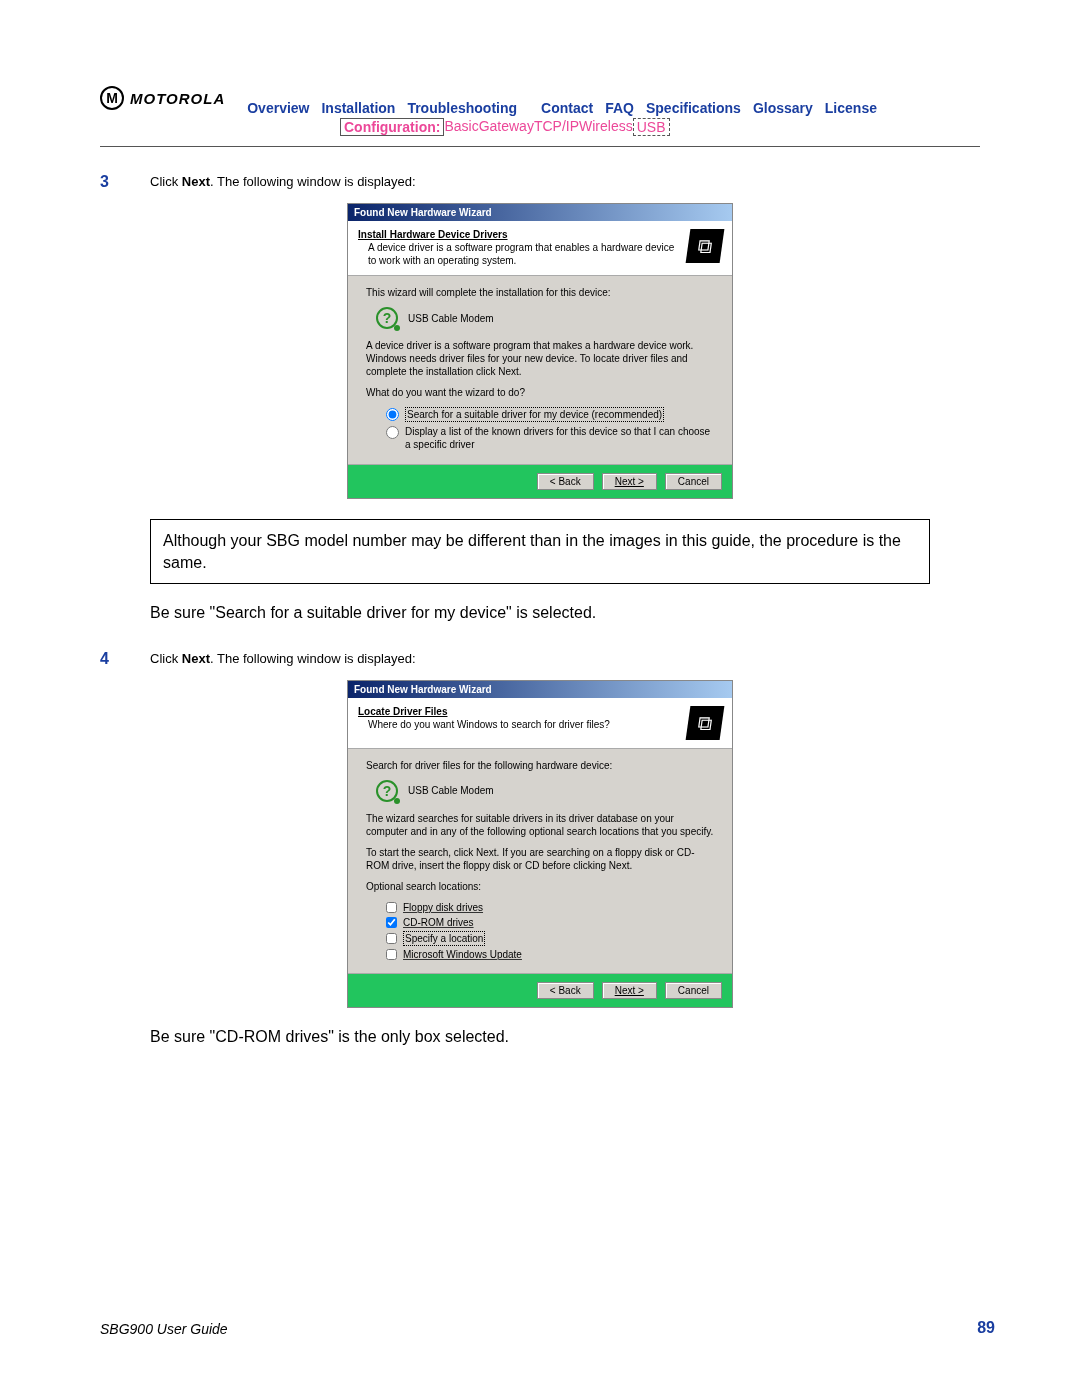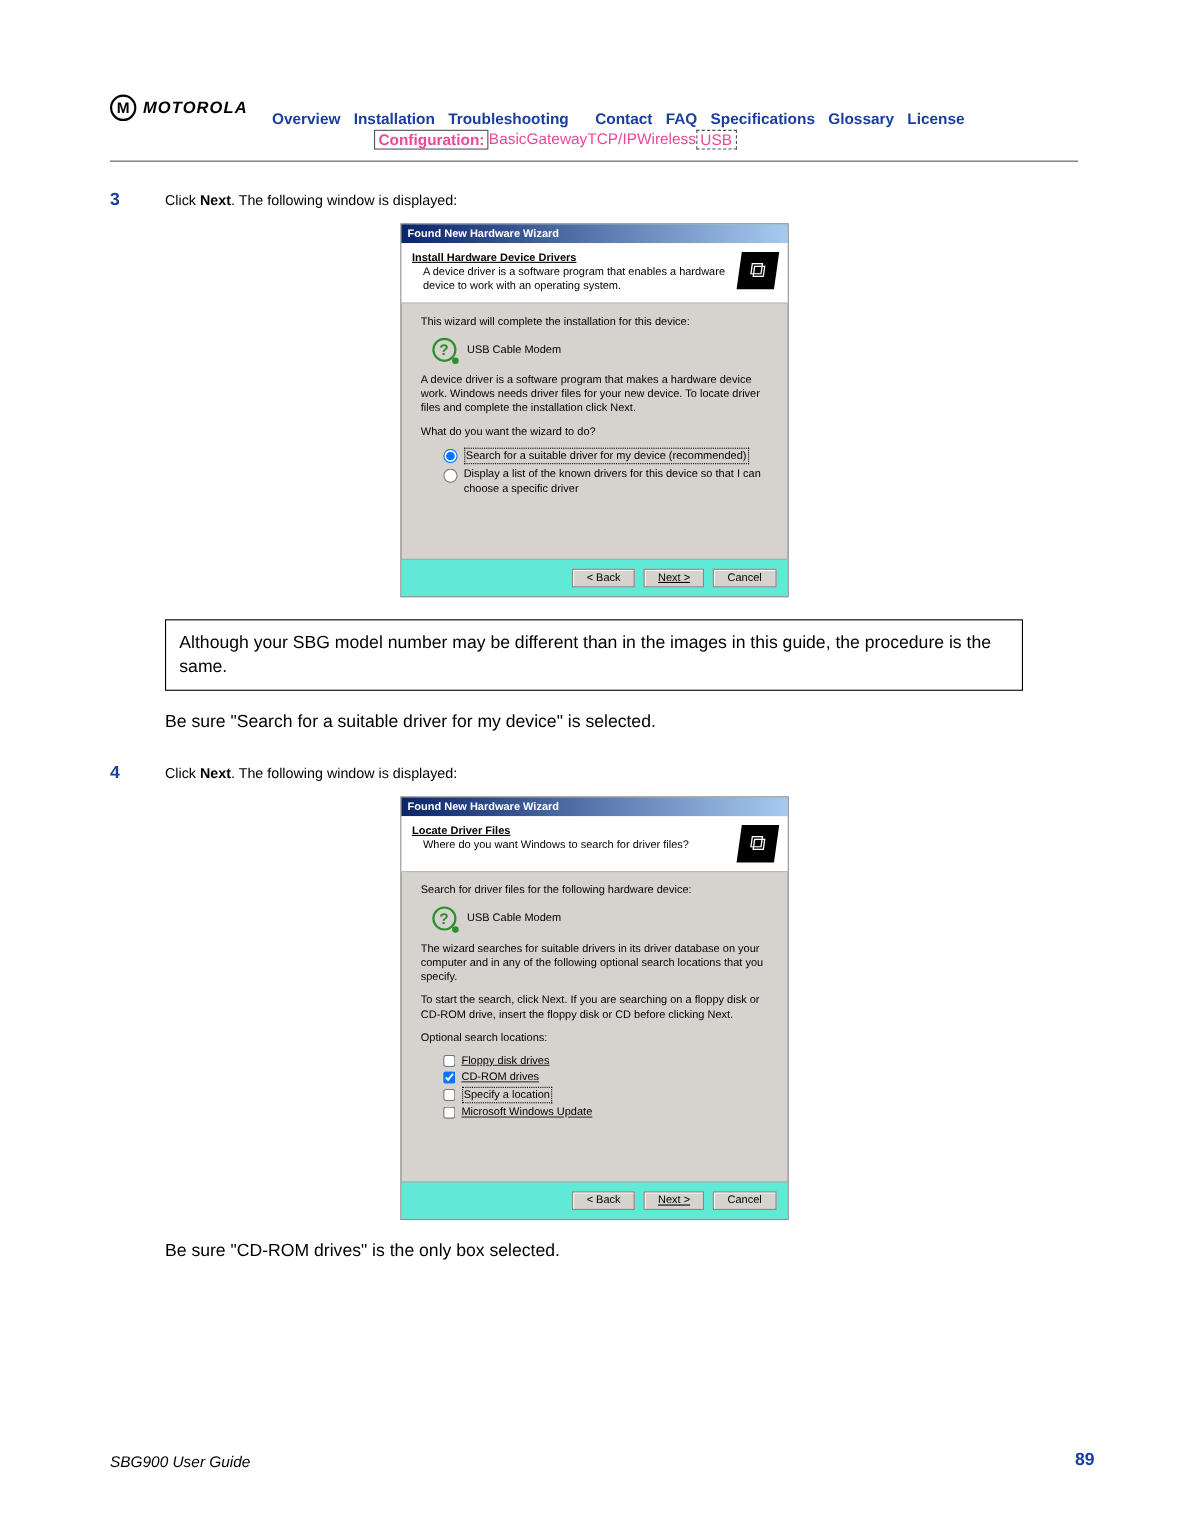--- a/index.html
+++ b/index.html
@@ -22,38 +22,38 @@
   
   .step { display: flex; margin-top: 26px; }
   .step-num { width: 50px; color: #1a3ea0; font-weight: bold; font-size: 16px; flex-shrink: 0; }
   .step-text { font-size: 13px; line-height: 1.35; }
   .step-text .bold { font-weight: bold; }
 
   .note-box { border: 1px solid #000; padding: 10px 12px; margin: 20px 50px 0 50px; font-size: 16px; line-height: 1.35; }
   .plain { font-size: 16px; margin-left: 50px; margin-top: 18px; line-height: 1.35; }
 
   
-  .wiz-frame { width: 353px; margin: 12px auto 0 auto; border: 1px solid #888; font-size: 10px; background: #d6d3ce; font-family: Tahoma, Arial, sans-serif; }
+  .wiz-frame { width: 386px; margin: 12px auto 0 auto; border: 1px solid #888; font-size: 10px; background: #d6d3ce; font-family: Tahoma, Arial, sans-serif; }
   .wiz-title { background: linear-gradient(to right, #0a246a, #a6caf0); color: #fff; font-weight: bold; padding: 3px 6px; font-size: 10px; }
   .wiz-head { background: #fff; border-bottom: 1px solid #aaa; padding: 8px 10px; display: flex; justify-content: space-between; align-items: flex-start; }
   .wiz-head-left { flex: 1; padding-right: 8px; }
   .wiz-head-title { font-weight: bold; font-size: 10px; margin-bottom: 2px; text-decoration: underline; }
   .wiz-head-sub { font-size: 10px; line-height: 1.25; padding-left: 10px; }
   .wiz-badge { width: 34px; height: 34px; background: #000; color: #fff; display:flex; align-items:center; justify-content:center; font-size: 20px; transform: skewX(-8deg); }
   .wiz-body { padding: 10px 18px 10px 18px; font-size: 10px; line-height: 1.3; color: #000; }
   .wiz-body p { margin-bottom: 8px; }
   .wiz-icon-row { display: flex; align-items: center; gap: 10px; margin: 6px 0 10px 10px; }
   .q-icon { width: 22px; height: 22px; border: 2px solid #2a912a; border-radius: 50%; color: #2a912a; font-weight: bold; font-size: 14px; display:flex; align-items:center; justify-content:center; position: relative; }
   .q-icon::after { content:""; position:absolute; right:-4px; bottom:-4px; width:6px; height:6px; background:#2a912a; border-radius:50%; }
   .radio-row { display:flex; align-items:flex-start; gap:6px; margin: 3px 0 3px 20px; }
   .radio-row input { margin-top: 1px; }
   .dotted-sel { border: 1px dotted #000; padding: 0 1px; }
   .check-row { display:flex; align-items:center; gap:6px; margin: 2px 0 2px 20px; }
   .check-row input { width:11px; height:11px; }
-  .wiz-buttons { display:flex; justify-content:flex-end; gap:8px; padding: 8px 10px; border-top:1px solid #aaa; background:#5eead4;margin-top:44px; }
+  .wiz-buttons { display:flex; justify-content:flex-end; gap:8px; padding: 8px 10px; border-top:1px solid #aaa; background:#22c55e; }
   .wiz-btn { border: 1px solid #888; background: #d6d3ce; padding: 2px 12px; font-size: 10px; box-shadow: 1px 1px 0 #fff inset; }
   .wiz-btn u { text-decoration: underline; }
 
   
   .footer { position: absolute; bottom: 60px; left: 100px; right: 85px; display:flex; justify-content: space-between; align-items:flex-end; font-size: 14px; }
   .footer-left { font-style: italic; }
   .footer-right { color: #1a3ea0; font-weight: bold; font-size: 16px; }
 </style>
 </head>
 <body>

